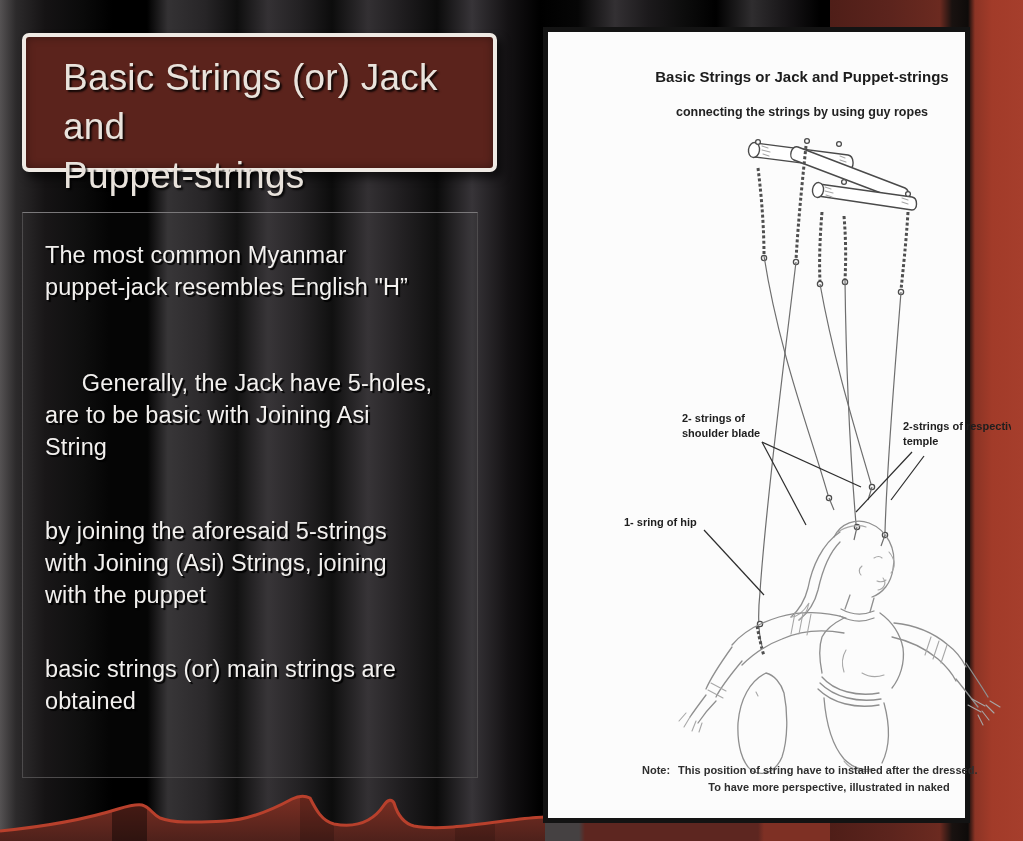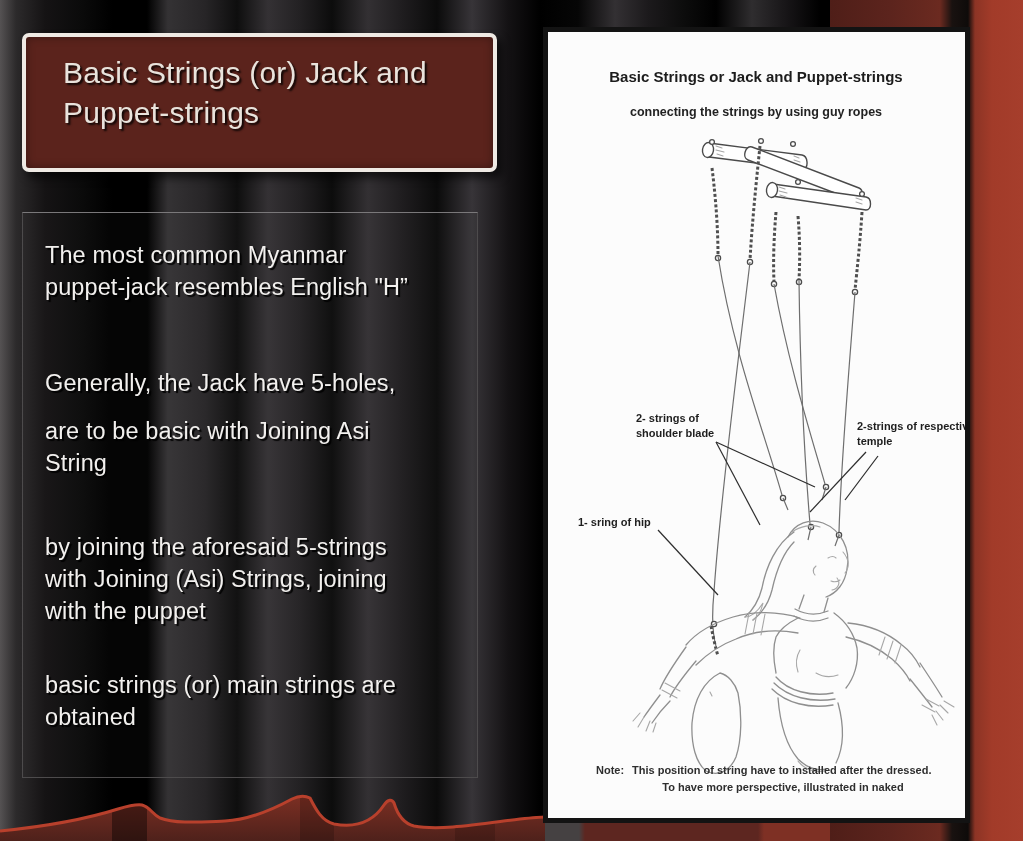--- a/index.html
+++ b/index.html
@@ -29,44 +29,44 @@
   .wave-svg { position:absolute; left:0; top:781px; }
 
   
   .title-box {
     position:absolute; left:22px; top:33px; width:475px; height:139px;
     background:#5b231c; border:4px solid #efeae4; border-radius:7px;
     box-shadow:5px 6px 9px rgba(0,0,0,.6), inset 0 0 10px rgba(0,0,0,.35);
     padding:16px 18px 0 37px;
   }
   .title-text {
-    color:#e9e3dc; font-size:30px; line-height:1.33; letter-spacing:.2px;
+    color:#e9e3dc; font-size:37px; line-height:1.33; letter-spacing:.2px;
     text-shadow:2px 2px 2px rgba(0,0,0,.85);
   }
   
   .body-box {
     position:absolute; left:22px; top:212px; width:456px; height:566px;
     border:1px solid #4d4b4c; border-top-color:#7a787a;
     background:rgba(255,255,255,.018);
     padding:27px 8px 0 22px;
   }
   .body-box p {
     color:#f2f0ee; font-size:23.5px; line-height:1.36;
     text-shadow:2px 2px 1px rgba(0,0,0,.95); letter-spacing:.1px;
   }
   .body-box p b { font-weight:normal; }
   .p1 { margin-bottom:64px; }
-  .p2a { margin-bottom:16px; }
+  .p2a { margin-bottom:0;text-align:center; }
   .p2b { margin-bottom:52px; }
   .p3 { margin-bottom:42px; }
 
   
   .panel {
     position:absolute; left:543px; top:27px; width:427px; height:796px;
-    background:#fcfcfc; border:5px solid #131313;
+    background:#fcfcfc; border:5px solid #131313;padding-left:46px;
   }
   .diagram-title { font:bold 15px "Liberation Sans",sans-serif; fill:#1c1c1c; }
   .diagram-sub   { font:600 12.5px "Liberation Sans",sans-serif; fill:#222; }
   .diagram-label { font:bold 11px "Liberation Sans",sans-serif; fill:#1e1e1e; }
   .diagram-note  { font:600 11px "Liberation Sans",sans-serif; fill:#2e2e2e; }
   .sketch { stroke:#8f8f8f; stroke-width:1.3; fill:none; stroke-linecap:round; }
   .sketch-light { stroke:#a7a7a7; stroke-width:1.1; fill:none; stroke-linecap:round; }
   .string { stroke:#6e6e6e; stroke-width:1.2; fill:none; }
   .chain  { stroke:#4f4f4f; stroke-width:3; fill:none; stroke-dasharray:3 2.2; }
   .wood   { fill:#ffffff; stroke:#4a4a4a; stroke-width:1.4; }

